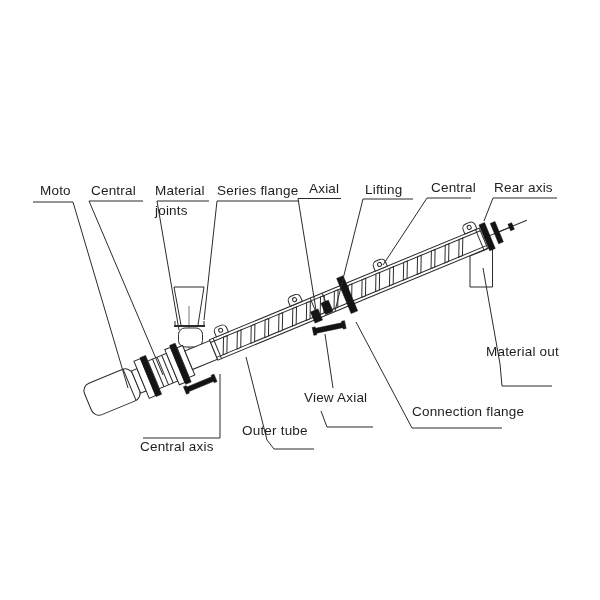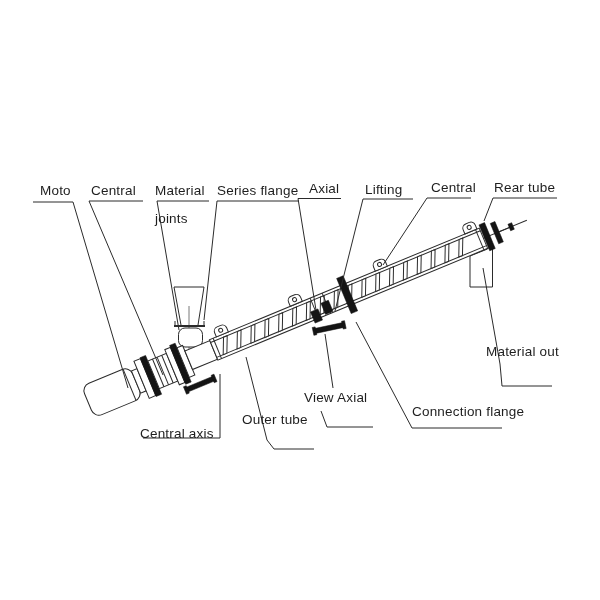--- a/index.html
+++ b/index.html
@@ -165,24 +165,24 @@
       <line class="ln" x1="325" y1="334" x2="333" y2="388"></line>
       <polyline class="ln" points="321,411 327,427 373,427"></polyline>
       <polyline class="ln" points="356,322 412,428 502,428"></polyline>
       <polyline class="ln" points="483,268 500,364 502,386 552,386"></polyline>
     </g>
   </svg>
 
   <div class="lbl" style="left:40px;top:184px">Moto</div>
   <div class="lbl" style="left:91px;top:184px">Central</div>
   <div class="lbl" style="left:155px;top:184px">Material</div>
-  <div class="lbl" style="left:155px;top:212px">joints</div>
+  <div class="lbl" style="left:155px;top:204px">joints</div>
   <div class="lbl" style="left:217px;top:184px">Series flange</div>
   <div class="lbl" style="left:309px;top:182px">Axial</div>
   <div class="lbl" style="left:365px;top:183px">Lifting</div>
   <div class="lbl" style="left:431px;top:181px">Central</div>
-  <div class="lbl" style="left:494px;top:181px">Rear tube</div>
-  <div class="lbl" style="left:140px;top:427px">Central axis</div>
-  <div class="lbl" style="left:242px;top:413px">Outer tube</div>
+  <div class="lbl" style="left:494px;top:181px">Rear axis</div>
+  <div class="lbl" style="left:140px;top:440px">Central axis</div>
+  <div class="lbl" style="left:242px;top:424px">Outer tube</div>
   <div class="lbl" style="left:304px;top:391px">View Axial</div>
   <div class="lbl" style="left:412px;top:405px">Connection flange</div>
   <div class="lbl" style="left:486px;top:345px">Material out</div>
 </div>
 
 </body></html>

